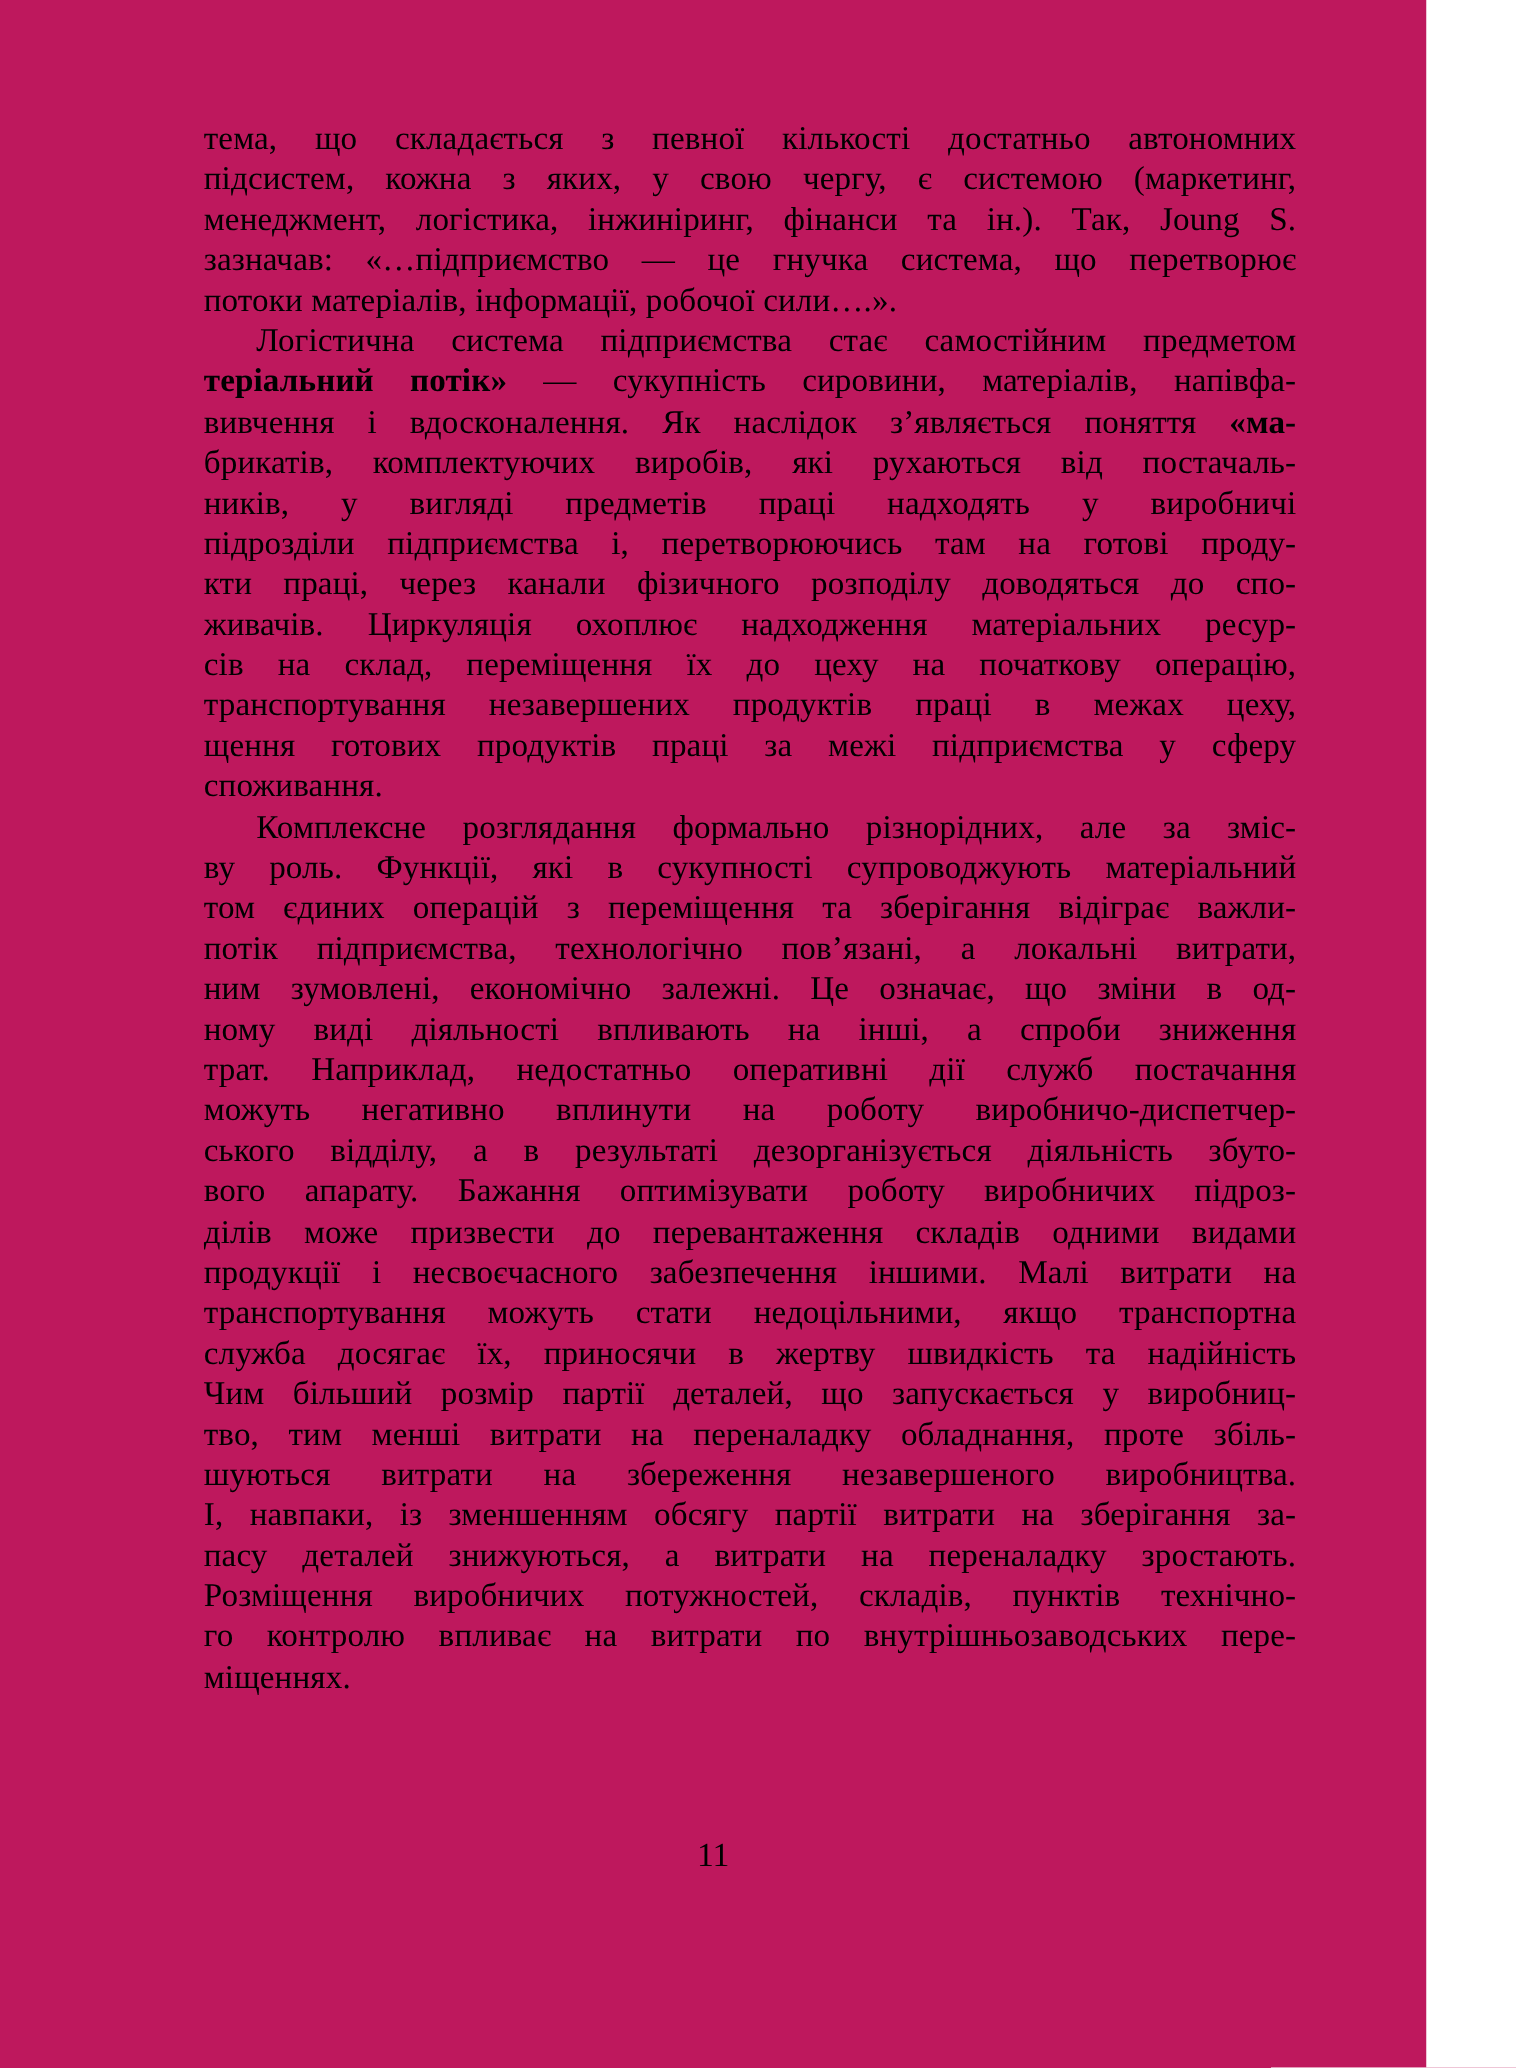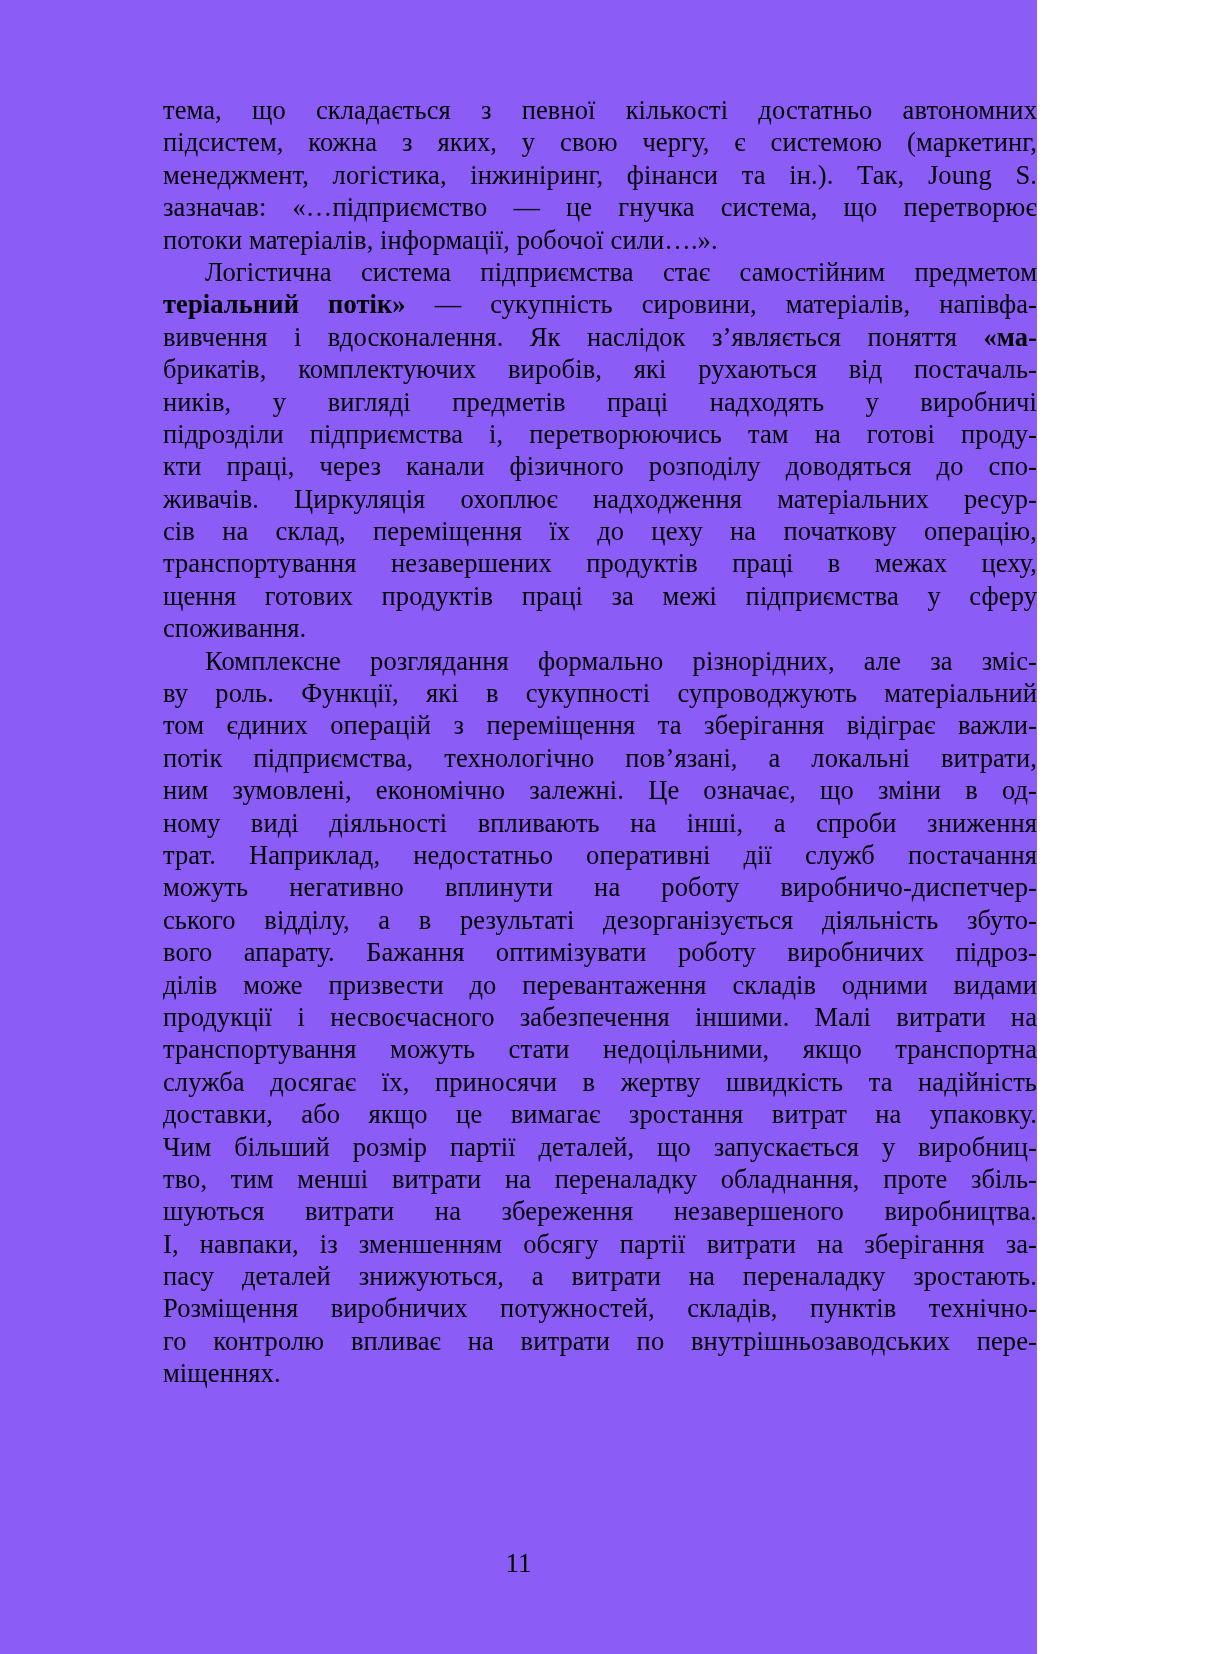--- a/index.html
+++ b/index.html
@@ -2,23 +2,23 @@
 <html><head>
 <meta charset="utf-8">
 <style>
   html, body {
     margin: 0;
     padding: 0;
     background: #ffffff;
   }
   .page {
     position: relative;
-    width: 1037px;
+    width: 1141px;
     height: 1654px;
-    background: #8b5cf6;
+    background: #be185d;
     color: #000000;
     font-family: "Liberation Serif", "DejaVu Serif", serif;
     overflow: hidden;
   }
   .text-block {
     position: absolute;
     left: 163px;
     top: 94px;
     width: 874px;
   }
@@ -39,21 +39,21 @@
     text-align-last: left;
   }
   .line.indent {
     text-indent: 42px;
   }
   .line b {
     font-weight: bold;
   }
   .page-number {
     position: absolute;
-    top: 1547px;
+    top: 1468px;
     left: 0;
     width: 100%;
     text-align: center;
     font-size: 27px;
     line-height: 32px;
   }
 </style>
 </head>
 <body>
 
@@ -88,21 +88,20 @@
         <div class="line">ним зумовлені, економічно залежні. Це означає, що зміни в од-</div>
         <div class="line">ному виді діяльності впливають на інші, а спроби зниження</div>
         <div class="line">трат. Наприклад, недостатньо оперативні дії служб постачання</div>
         <div class="line">можуть негативно вплинути на роботу виробничо-диспетчер-</div>
         <div class="line">ського відділу, а в результаті дезорганізується діяльність збуто-</div>
         <div class="line">вого апарату. Бажання оптимізувати роботу виробничих підроз-</div>
         <div class="line">ділів може призвести до перевантаження складів одними видами</div>
         <div class="line">продукції і несвоєчасного забезпечення іншими. Малі витрати на</div>
         <div class="line">транспортування можуть стати недоцільними, якщо транспортна</div>
         <div class="line">служба досягає їх, приносячи в жертву швидкість та надійність</div>
-        <div class="line">доставки, або якщо це вимагає зростання витрат на упаковку.</div>
         <div class="line">Чим більший розмір партії деталей, що запускається у виробниц-</div>
         <div class="line">тво, тим менші витрати на переналадку обладнання, проте збіль-</div>
         <div class="line">шуються витрати на збереження незавершеного виробництва.</div>
         <div class="line">І, навпаки, із зменшенням обсягу партії витрати на зберігання за-</div>
         <div class="line">пасу деталей знижуються, а витрати на переналадку зростають.</div>
         <div class="line">Розміщення виробничих потужностей, складів, пунктів технічно-</div>
         <div class="line">го контролю впливає на витрати по внутрішньозаводських пере-</div>
         <div class="line last">міщеннях.</div>
       </div>
     </div>

